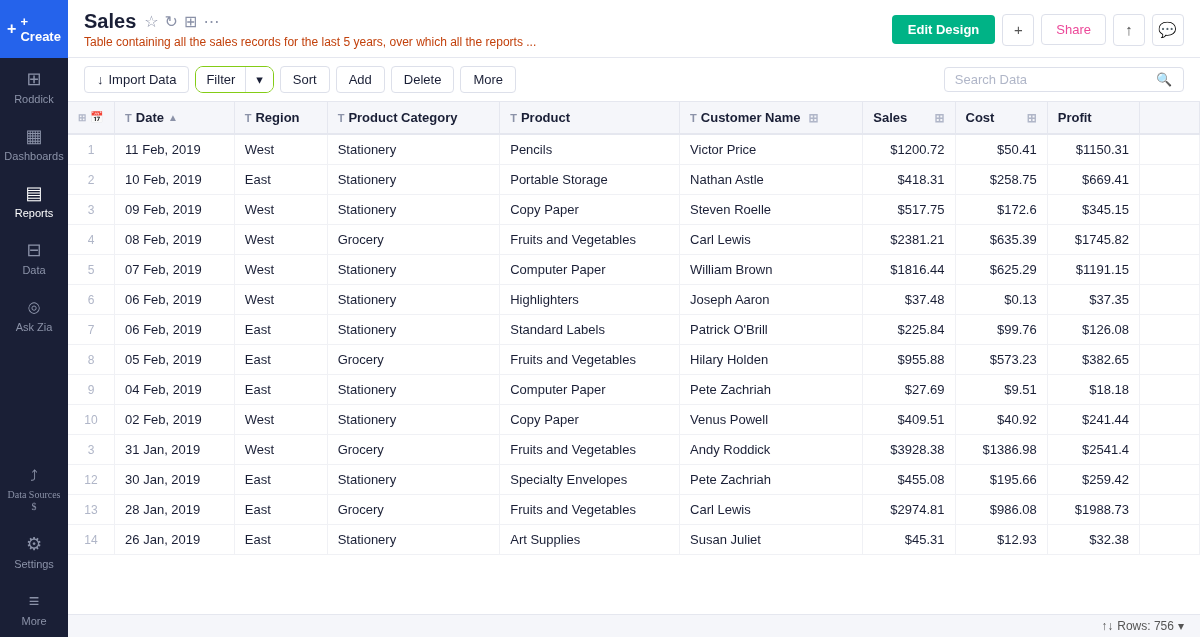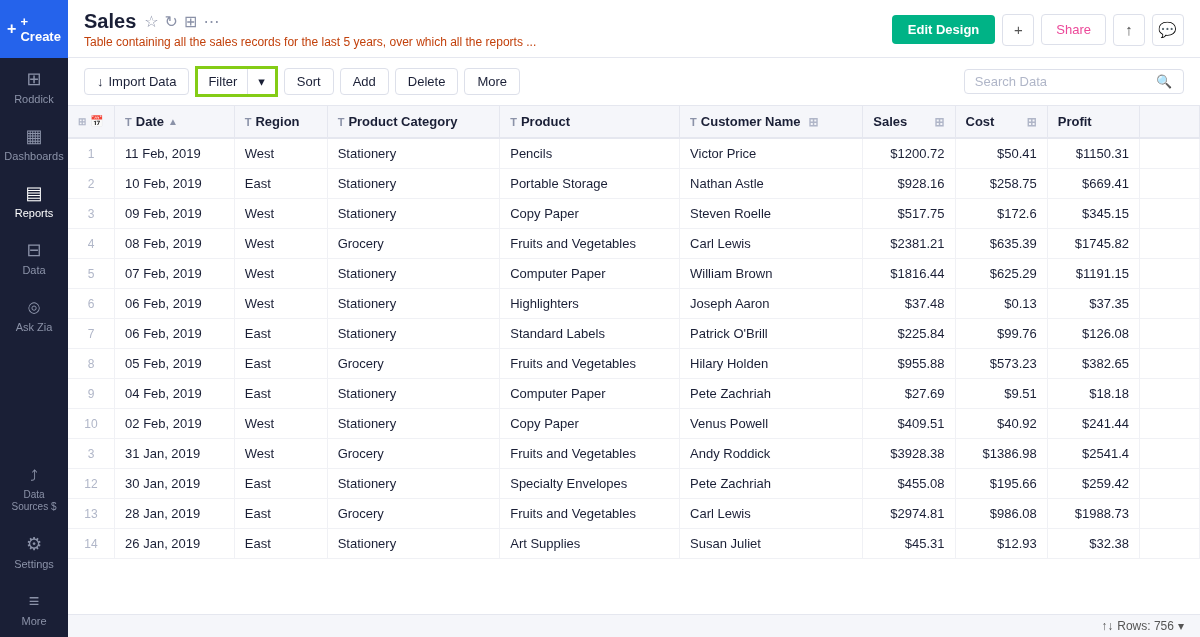--- a/index.html
+++ b/index.html
@@ -159,22 +159,22 @@
       padding: 5px 12px;
       font-size: 13px;
       color: #1a1f36;
       cursor: pointer;
       display: flex;
       align-items: center;
       gap: 5px;
     }
     .toolbar-btn-split {
       display: flex;
-      border: 3px solid #84cc16;
-      border-radius: 0;
+      border: 1px solid #84cc16;
+      border-radius: 8px;
       overflow: hidden;
     }
     .toolbar-btn-split .part {
       background: #fff;
       border: none;
       padding: 5px 10px;
       font-size: 13px;
       color: #1a1f36;
       cursor: pointer;
     }
@@ -183,21 +183,21 @@
       background: #dde0ea;
     }
     .toolbar-search {
       margin-left: auto;
       display: flex;
       align-items: center;
       border: 1px solid #dde0ea;
       border-radius: 4px;
       padding: 4px 10px;
       background: #fff;
-      gap: 2px;
+      gap: 22px;
     }
     .toolbar-search input {
       border: none;
       outline: none;
       font-size: 13px;
       color: #1a1f36;
       width: 180px;
       background: transparent;
     }
     .toolbar-search input::placeholder { color: #b0b6c8; }
@@ -323,21 +323,21 @@
     <span>Data</span>
   </div>
   <div class="sidebar-item">
     <span class="sidebar-icon" style="font-size:15px;">◎</span>
     <span>Ask Zia</span>
   </div>
 
   <div class="sidebar-bottom">
     <div class="sidebar-item">
       <span class="sidebar-icon" style="font-size:15px;">⤴</span>
-      <span style="font-size:10px; text-align:center; line-height:1.2;">Data Sources $</span>
+      <span style="font-size:10px; text-align:center; line-height:1.2;font-family:Liberation Serif, serif;">Data Sources $</span>
     </div>
     <div class="sidebar-item">
       <span class="sidebar-icon">⚙</span>
       <span>Settings</span>
     </div>
     <div class="sidebar-item">
       <span class="sidebar-icon">≡</span>
       <span>More</span>
     </div>
   </div>
@@ -462,21 +462,21 @@
       <td class="num-cell">$1150.31</td>
       <td></td>
     </tr>
           <tr>
       <td class="row-num">2</td>
       <td>10 Feb, 2019</td>
       <td>East</td>
       <td>Stationery</td>
       <td>Portable Storage</td>
       <td>Nathan Astle</td>
-      <td class="num-cell">$928.16</td>
+      <td class="num-cell">$418.31</td>
       <td class="num-cell">$258.75</td>
       <td class="num-cell">$669.41</td>
       <td></td>
     </tr>
           <tr>
       <td class="row-num">3</td>
       <td>09 Feb, 2019</td>
       <td>West</td>
       <td>Stationery</td>
       <td>Copy Paper</td>

